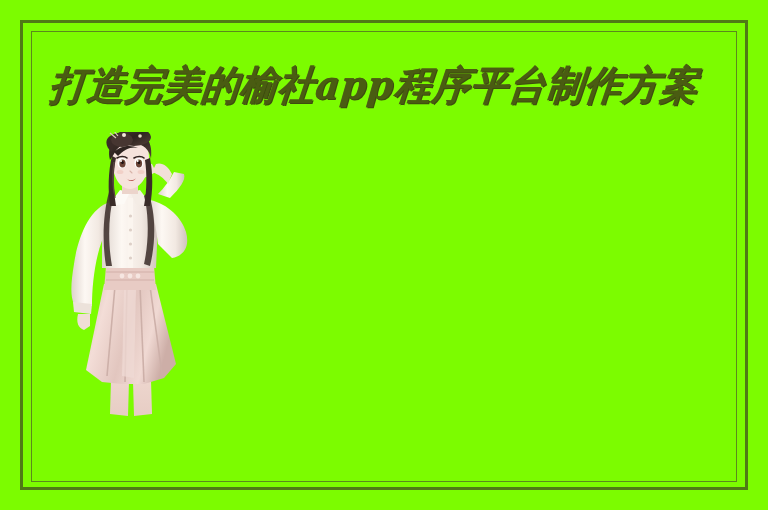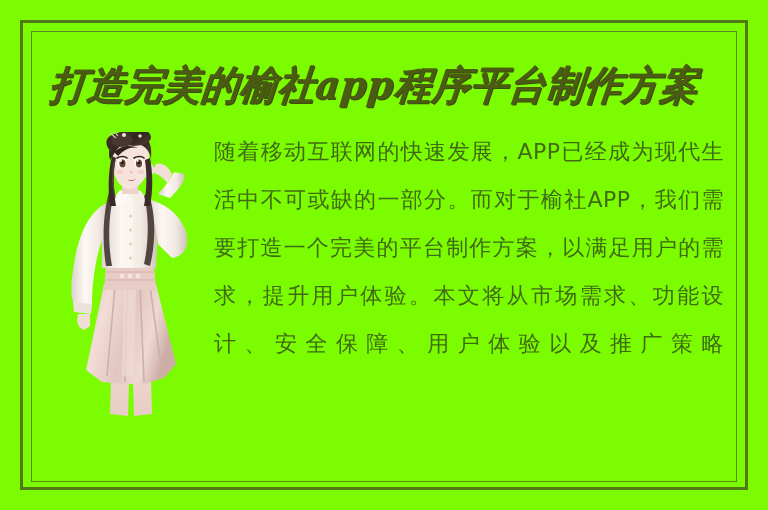--- a/index.html
+++ b/index.html
@@ -212,15 +212,14 @@
         <path d="M96 60 C104 80 104 110 98 134 L92 132 C97 110 97 82 92 64 Z" fill="#3a2c28" opacity="0.85"></path>
         <path d="M62 62 C56 84 56 112 60 134 L54 134 C50 110 51 82 57 60 Z" fill="#3a2c28" opacity="0.85"></path>
 
         <circle cx="72" cy="3" r="2" fill="#f0e6d8"></circle>
         <circle cx="88" cy="4" r="1.8" fill="#e8dcc8"></circle>
         <path d="M64 6 L58 1 M66 4 L62 -1" stroke="#d9cdb8" stroke-width="1.2"></path>
       </g>
     </svg>
   </div>
 
-  <div class="body-copy">随着移动互联网的快速发展，APP已经成为现代生活中不可或缺的一部分。而对于榆社APP，我们需要打造一个完美的平台制作方案，以满足用户的需求，提升用户体验。本文将从市场需求、功能设计、安全保障、用户体验以及推广策略</div>
 
 </div>
 
 </body></html>

